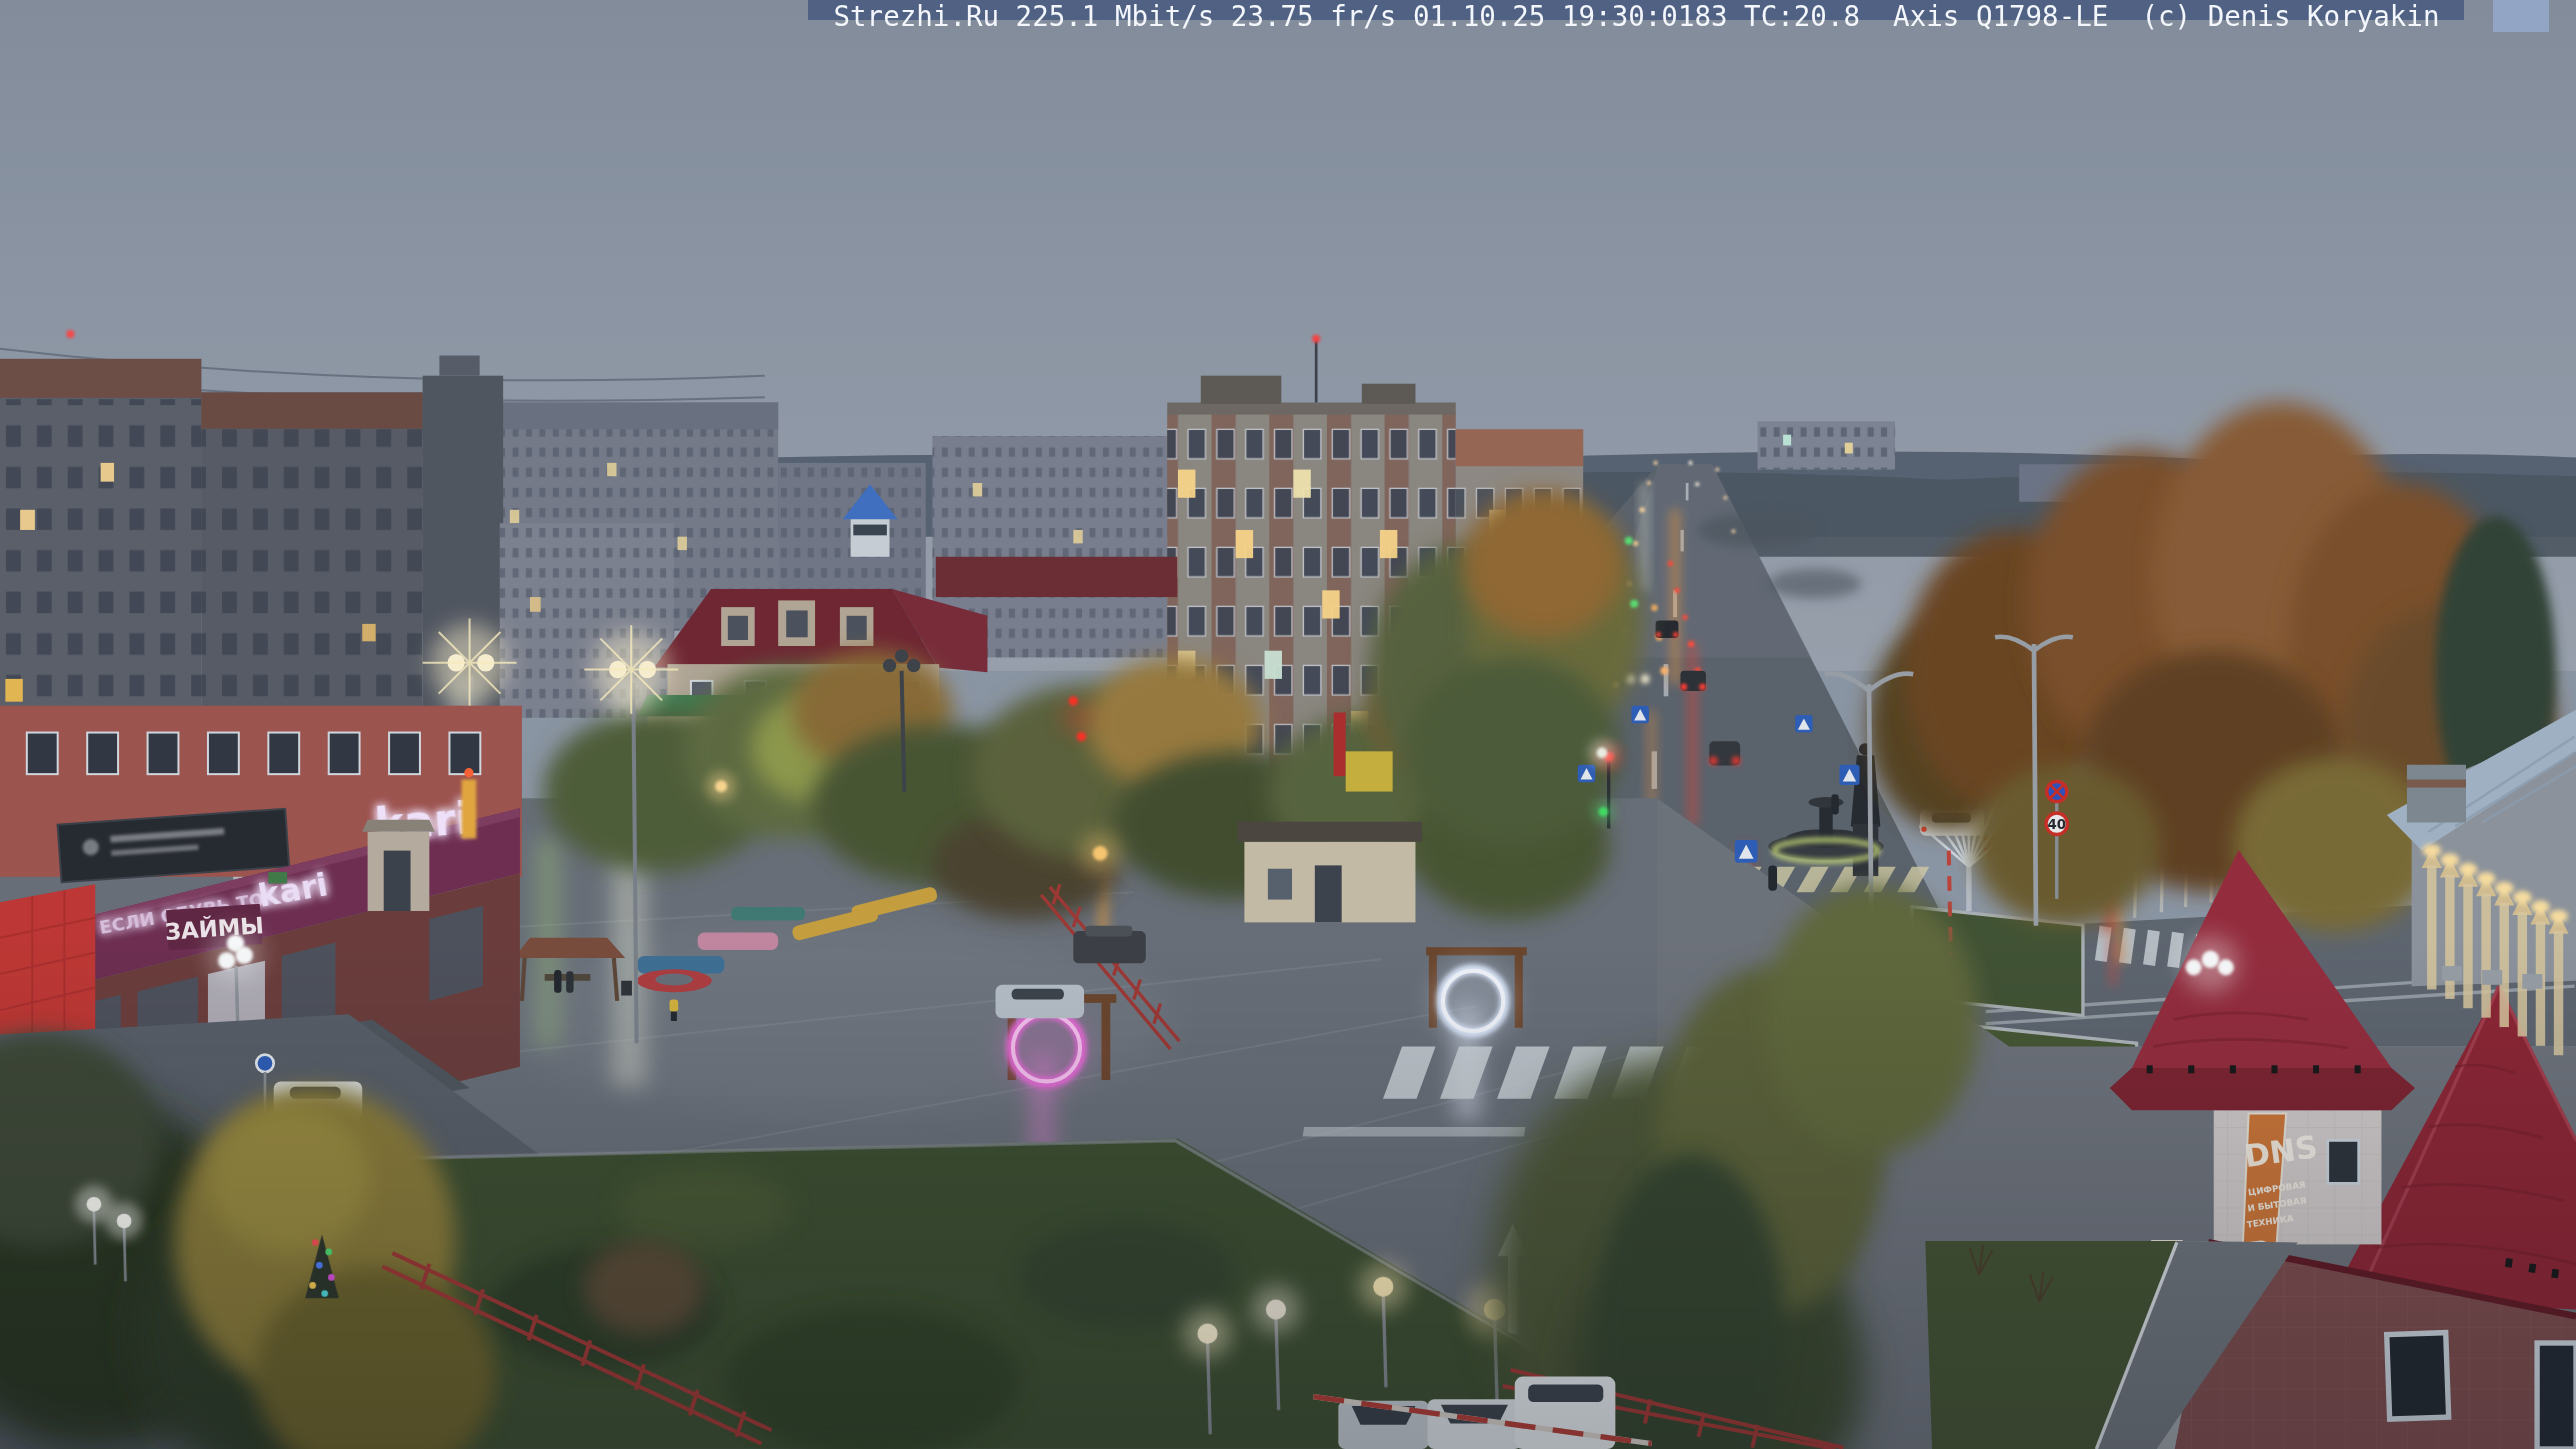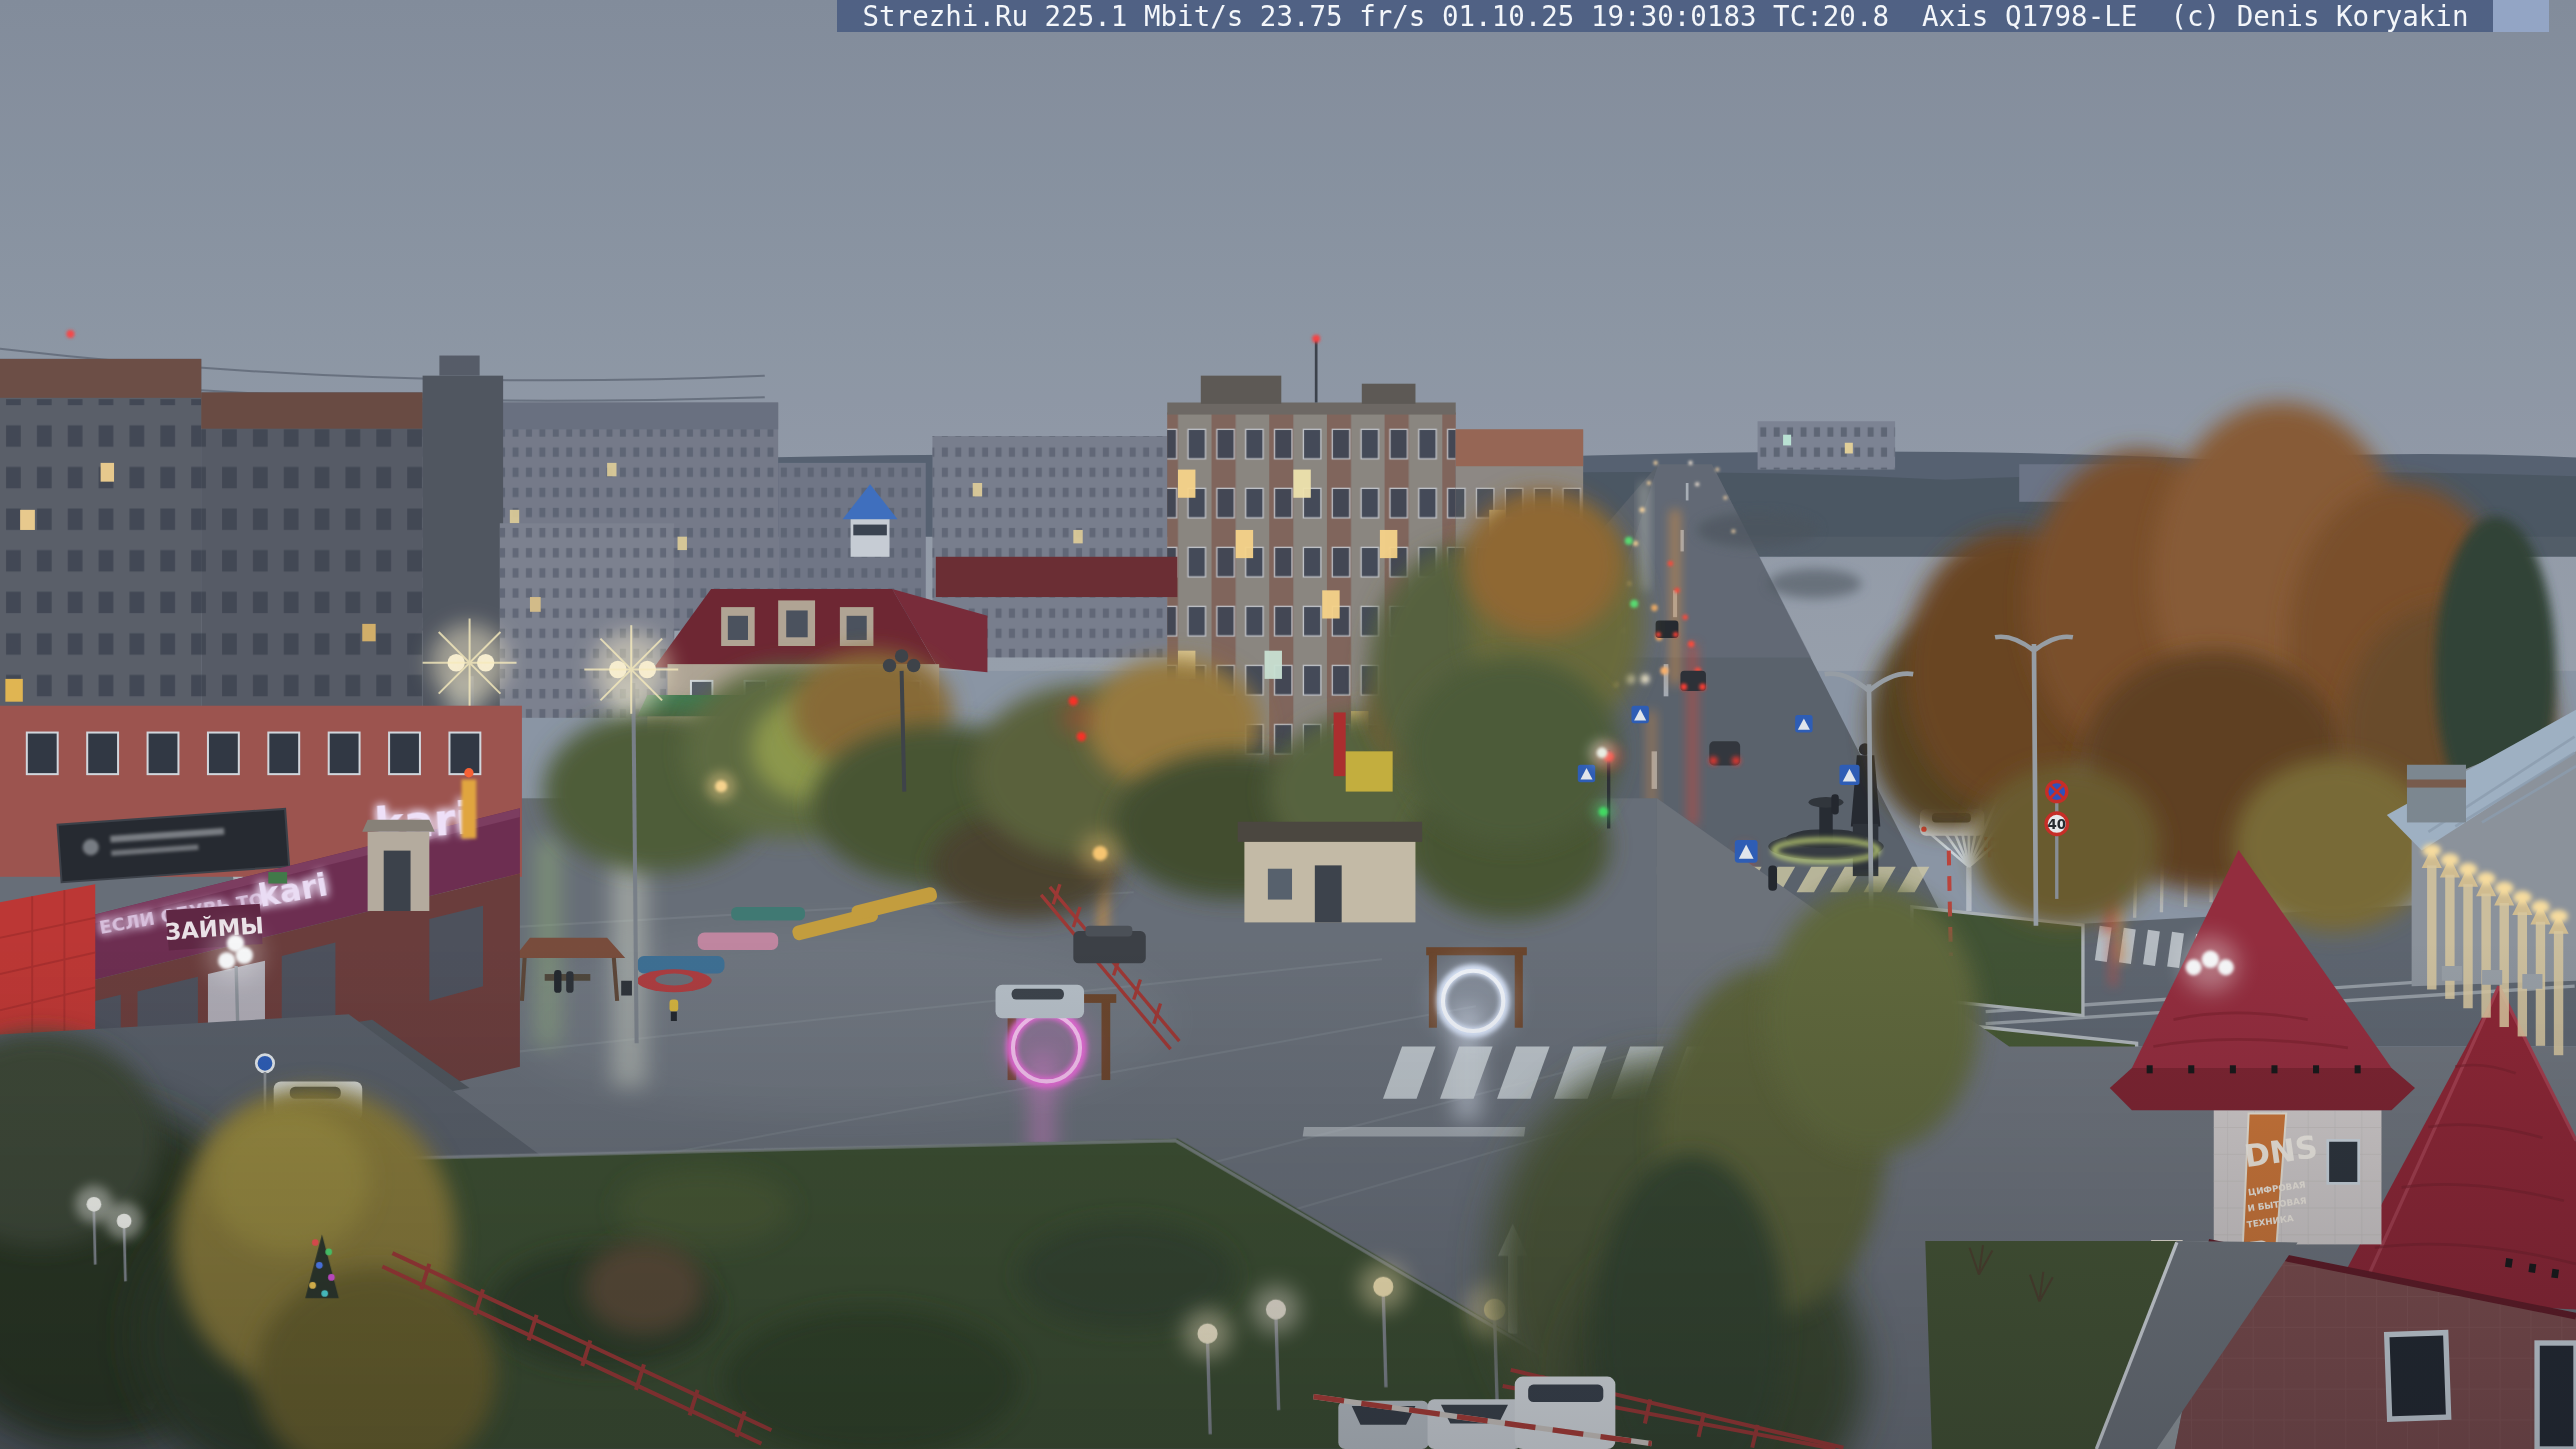--- a/index.html
+++ b/index.html
@@ -1,18 +1,18 @@
 <!DOCTYPE html>
 <html style="font-size:10.7px"><head>
 <meta charset="utf-8">
 <style>
   html,body{margin:0;padding:0;background:#0c0f14;}
   #stage{position:relative;width:2576px;height:1449px;overflow:hidden;font-family:"DejaVu Sans",sans-serif;background:#8d97a6;}
   #stage svg{position:absolute;left:0;top:0;display:block;}
-  .overlay-bar{position:absolute;top:0;left:837px;width:1656px;height:32px;background:rgba(76,95,130,0.93);display:flex;align-items:flex-start;}
+  .overlay-bar{position:absolute;top:0;left:808px;width:1656px;height:20px;background:rgba(76,95,130,0.93);display:flex;align-items:flex-start;}
   .overlay-cap{position:absolute;top:0;left:2493px;width:56px;height:32px;background:rgba(148,166,199,0.95);}
   .overlay-text{font-family:"DejaVu Sans Mono",monospace;font-size:27.5px;line-height:32px;color:#f3f6fa;white-space:pre;padding-left:25.5px;letter-spacing:0;}
   text{font-family:"DejaVu Sans",sans-serif;}
 </style>
 </head>
 <body>
 
 <div id="stage">
 <svg viewBox="0 0 3840 2160" width="2576" height="1449">
 <defs>

